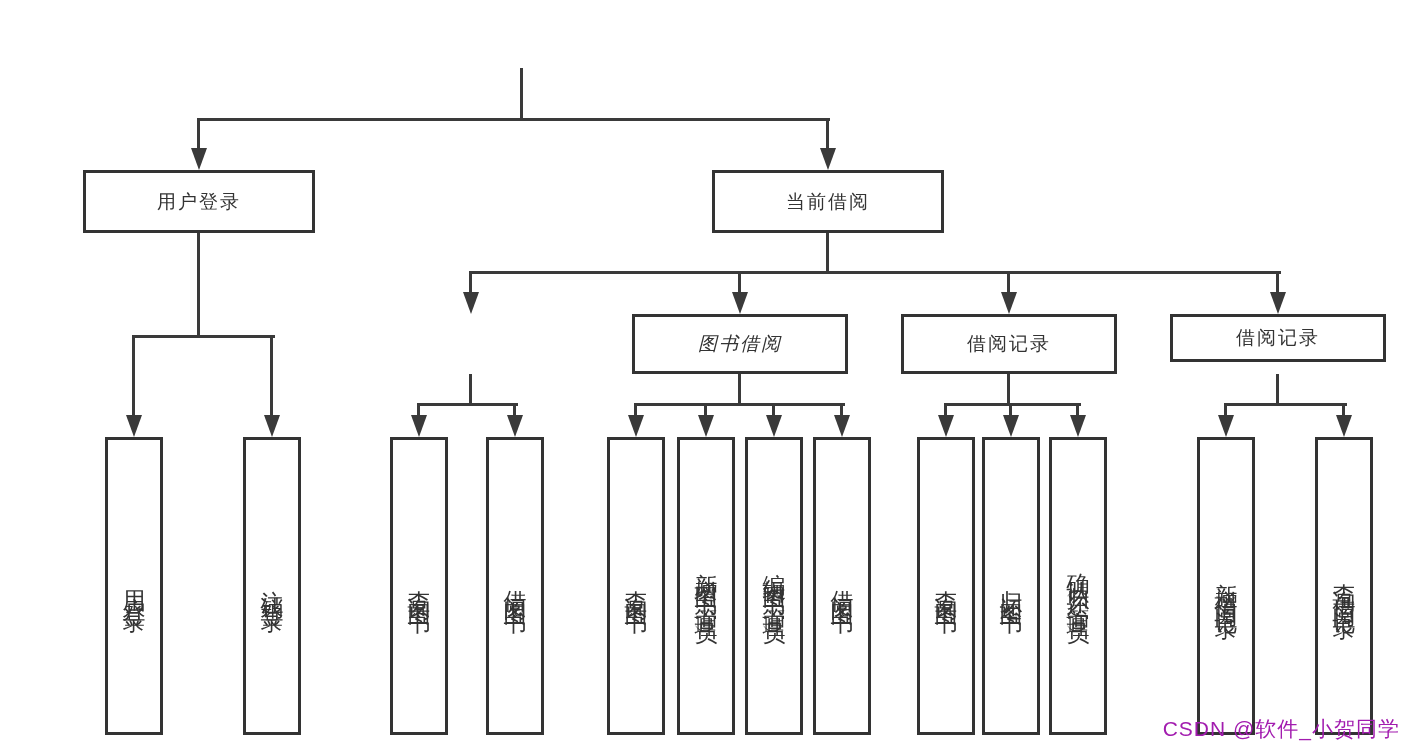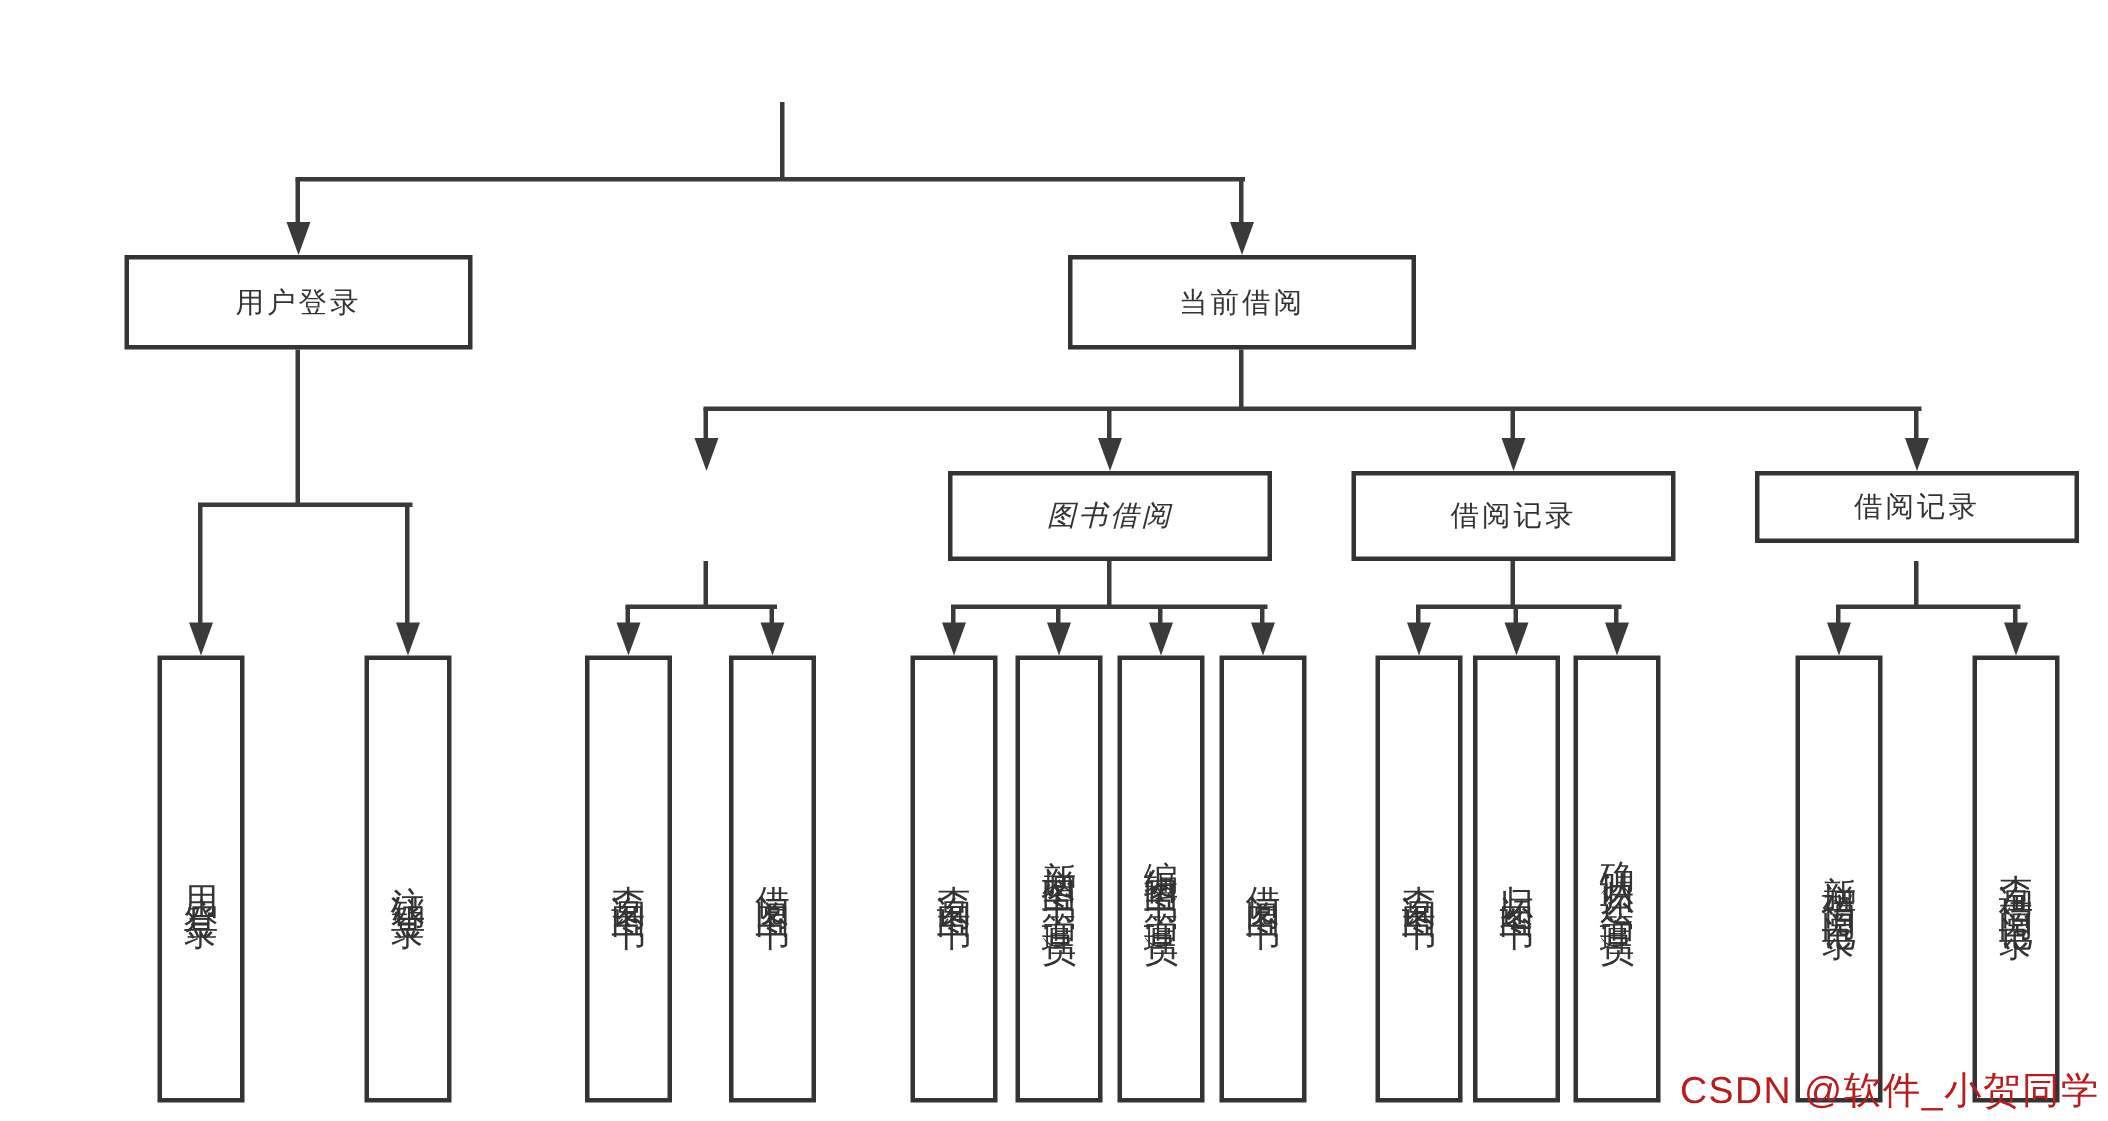--- a/index.html
+++ b/index.html
@@ -59,22 +59,22 @@
     width: 0; height: 0;
     border-left: 8px solid transparent;
     border-right: 8px solid transparent;
     border-top: 22px solid #3a3a3a;
   }
   
   .watermark {
     position: absolute;
     right: 5px;
     bottom: 4px;
-    font-size: 25px;
-    color: #b91c1c;
+    font-size: 21px;
+    color: #a21caf;
     letter-spacing: 1px;
     white-space: nowrap;
   }
 </style>
 </head>
 <body>
 
 <div class="canvas">
 
 

